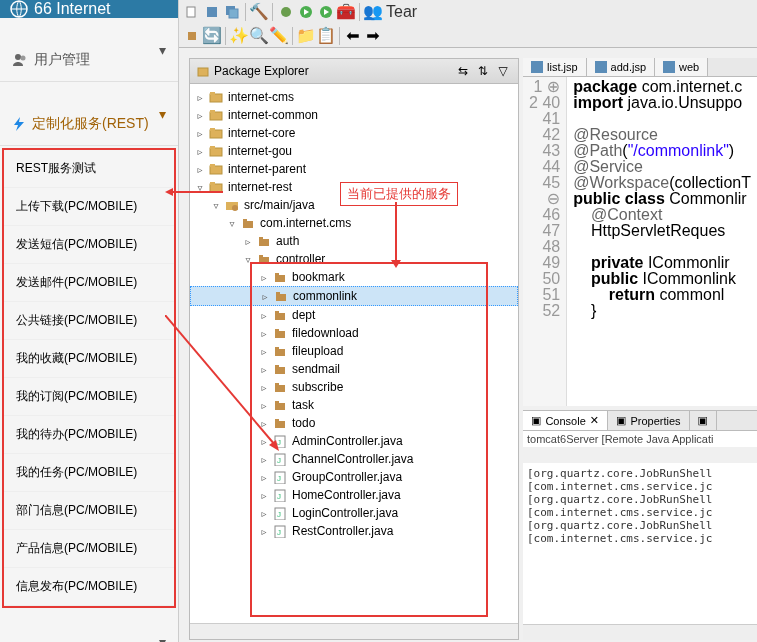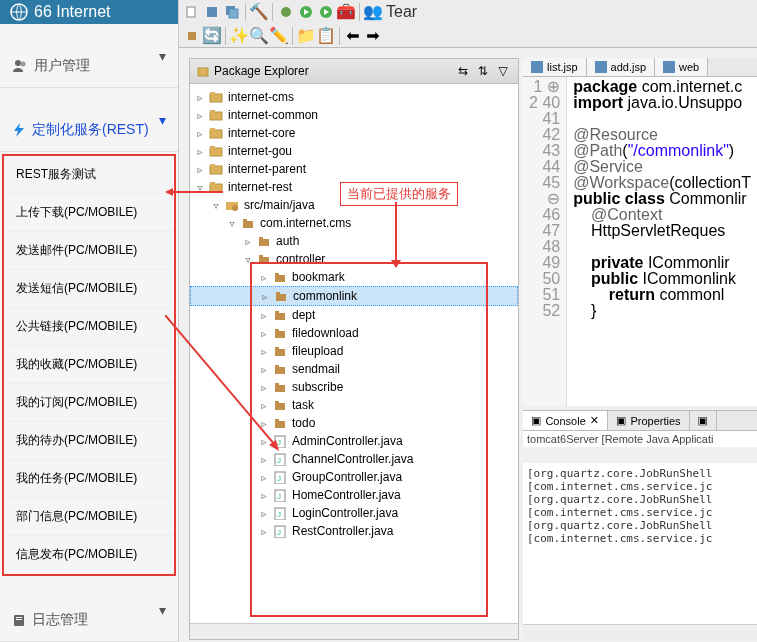--- a/index.html
+++ b/index.html
@@ -1,21 +1,21 @@
 <!DOCTYPE html>
 <html><head>
 <meta charset="utf-8">
 <style>
 * { margin: 0; padding: 0; box-sizing: border-box; font-family: "Microsoft YaHei", Arial, sans-serif; }
 body { width: 757px; height: 642px; overflow: hidden; background: #fff; display: flex; }
 .left-panel { width: 179px; background: #f5f5f5; display: flex; flex-direction: column; border-right: 1px solid #ccc; }
 .brand { background: #2c7aa5; color: #fff; height: 42px; display: flex; align-items: center; padding: 0 10px; font-size: 16px; }
 .brand svg { margin-right: 6px; }
 .nav-section { padding: 12px 12px; font-size: 14px; color: #555; border-bottom: 1px solid #e0e0e0; display: flex; align-items: center; justify-content: space-between; cursor: pointer; }
-.nav-section.active { color: #1d4ed8; }
+.nav-section.active { color: #a16207; }
 .nav-section .icon { margin-right: 6px; display: inline-flex; }
 .nav-section .label-wrap { display: flex; align-items: center; margin-top: 21px; }
 .menu-items { border: 2px solid #e53935; margin: 2px; }
 .menu-item { padding: 10px 12px; font-size: 12px; color: #000000; border-bottom: 1px solid #eee; cursor: pointer; }
 .eclipse { flex: 1; display: flex; flex-direction: column; background: #f0f0f0; }
 .toolbar { height: 48px; background: #ececec; border-bottom: 1px solid #bbb; padding: 2px 4px; display: flex; flex-wrap: wrap; gap: 2px; align-items: center; overflow: hidden; }
 .tb-btn { width: 18px; height: 18px; display: inline-flex; align-items: center; justify-content: center; cursor: pointer; border-radius: 2px; }
 .tb-sep { width: 1px; height: 18px; background: #bbb; margin: 0 2px; }
 .tb-text { font-size: 16px; color: #333; margin-left: 2px; }
 .workspace { flex: 1; display: flex; overflow: hidden; }
@@ -85,28 +85,29 @@
           </svg>
       </span>
       <span>定制化服务(REST)</span>
     </span>
     <span>▾</span>
   </div>
 
   <div class="menu-items" id="menu-items">
       <div class="menu-item">REST服务测试</div>
       <div class="menu-item">上传下载(PC/MOBILE)</div>
+      <div class="menu-item">发送短信(PC/MOBILE)</div>
       <div class="menu-item">发送邮件(PC/MOBILE)</div>
-      <div class="menu-item">发送短信(PC/MOBILE)</div>
       <div class="menu-item">公共链接(PC/MOBILE)</div>
       <div class="menu-item">我的收藏(PC/MOBILE)</div>
       <div class="menu-item">我的订阅(PC/MOBILE)</div>
       <div class="menu-item">我的待办(PC/MOBILE)</div>
       <div class="menu-item">我的任务(PC/MOBILE)</div>
       <div class="menu-item">部门信息(PC/MOBILE)</div>
+      <div class="menu-item">产品信息(PC/MOBILE)</div>
       <div class="menu-item">信息发布(PC/MOBILE)</div>
     </div>
 
   <div class="nav-section">
     <span class="label-wrap">
       <span class="icon">
         <svg width="14" height="14" viewBox="0 0 14 14">
             <rect x="2" y="2" width="10" height="11" rx="1" fill="#666"></rect>
             <rect x="4" y="4" width="6" height="1" fill="#fff"></rect>
             <rect x="4" y="6" width="6" height="1" fill="#fff"></rect>

